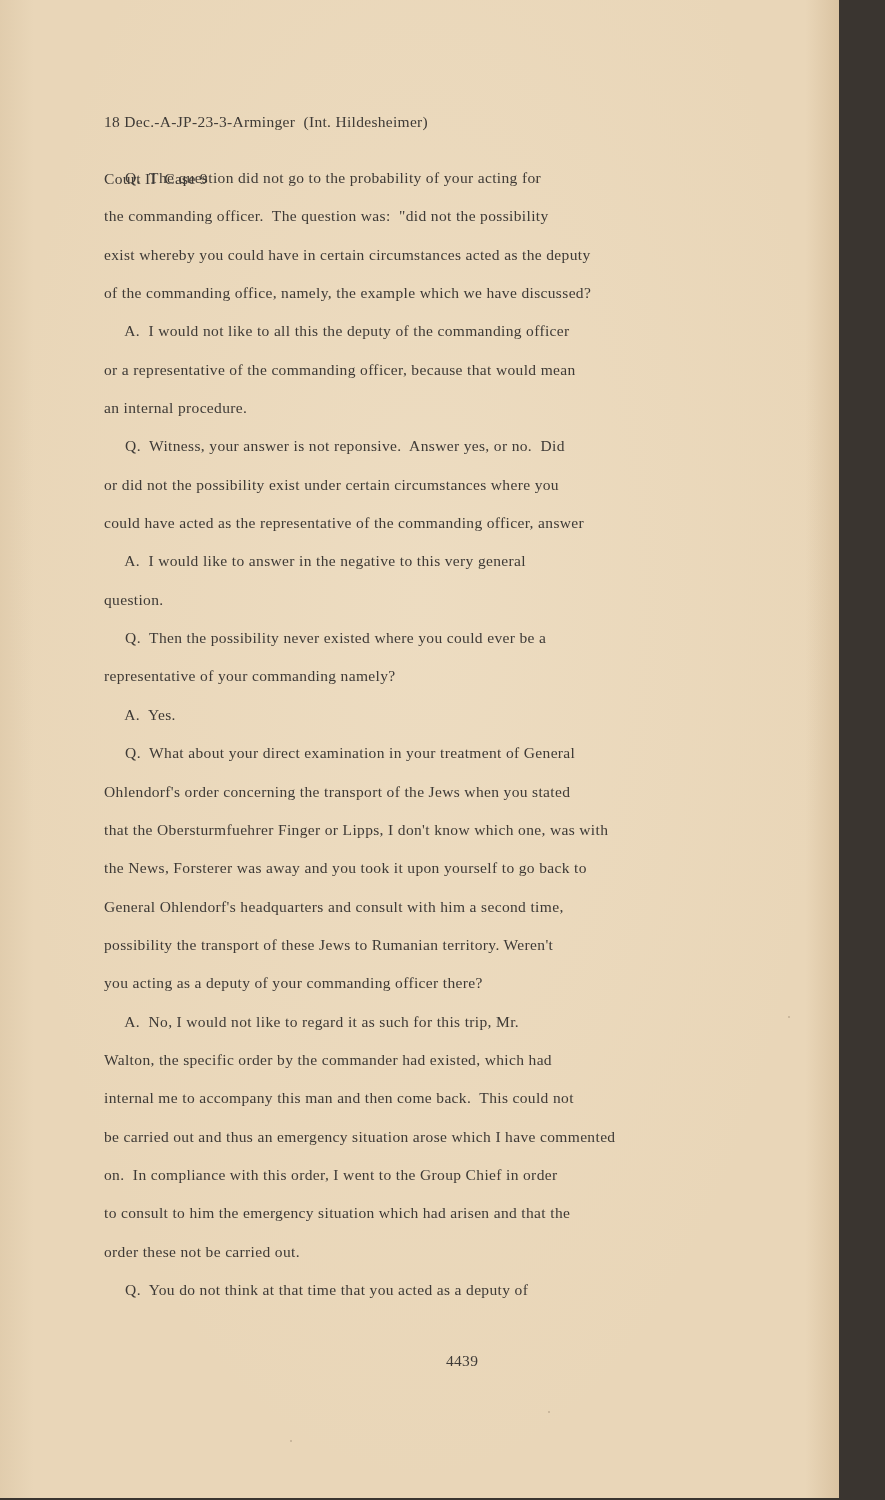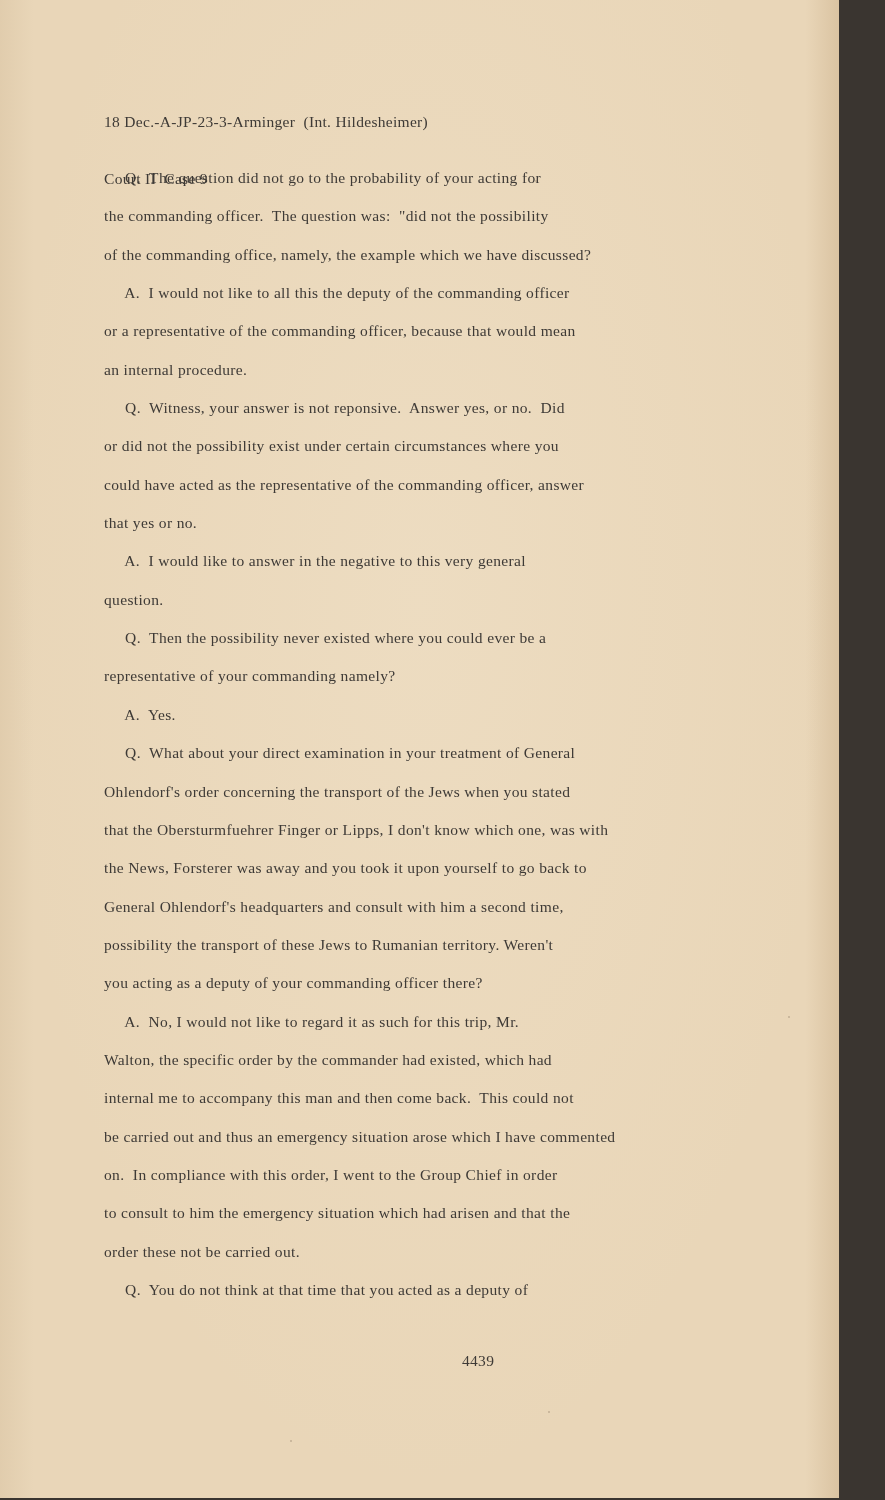--- a/index.html
+++ b/index.html
@@ -47,21 +47,20 @@
       height: 38.35px;
       line-height: 24px;
       white-space: pre;
     }
     .page-number {
       position: absolute;
       left: 446px;
       top: 1352px;
       font-size: 15.5px;
       letter-spacing: 0.3px;
-      margin-left: 16px;
     }
     .speckle {
       position: absolute;
       width: 2px;
       height: 2px;
       background: rgba(120,100,80,0.35);
       border-radius: 1px;
     }
   </style>
 </head>
@@ -69,28 +68,28 @@
 
 <div class="page">
   <div class="header">
     <div>18 Dec.-A-JP-23-3-Arminger  (Int. Hildesheimer)</div>
     <div>Court II  Case 9</div>
   </div>
 
   <div class="body-text" id="body-text">
       <div class="line">     Q.  The question did not go to the probability of your acting for</div>
       <div class="line">the commanding officer.  The question was:  "did not the possibility</div>
+      <div class="line">exist whereby you could have in certain circumstances acted as the deputy</div>
       <div class="line">of the commanding office, namely, the example which we have discussed?</div>
       <div class="line">     A.  I would not like to all this the deputy of the commanding officer</div>
       <div class="line">or a representative of the commanding officer, because that would mean</div>
       <div class="line">an internal procedure.</div>
       <div class="line">     Q.  Witness, your answer is not reponsive.  Answer yes, or no.  Did</div>
       <div class="line">or did not the possibility exist under certain circumstances where you</div>
       <div class="line">could have acted as the representative of the commanding officer, answer</div>
-      <div class="line">that yes or no.</div>
       <div class="line">     A.  I would like to answer in the negative to this very general</div>
       <div class="line">question.</div>
       <div class="line">     Q.  Then the possibility never existed where you could ever be a</div>
       <div class="line">representative of your commanding namely?</div>
       <div class="line">     A.  Yes.</div>
       <div class="line">     Q.  What about your direct examination in your treatment of General</div>
       <div class="line">Ohlendorf's order concerning the transport of the Jews when you stated</div>
       <div class="line">that the Obersturmfuehrer Finger or Lipps, I don't know which one, was with</div>
       <div class="line">the News, Forsterer was away and you took it upon yourself to go back to</div>
       <div class="line">General Ohlendorf's headquarters and consult with him a second time,</div>

